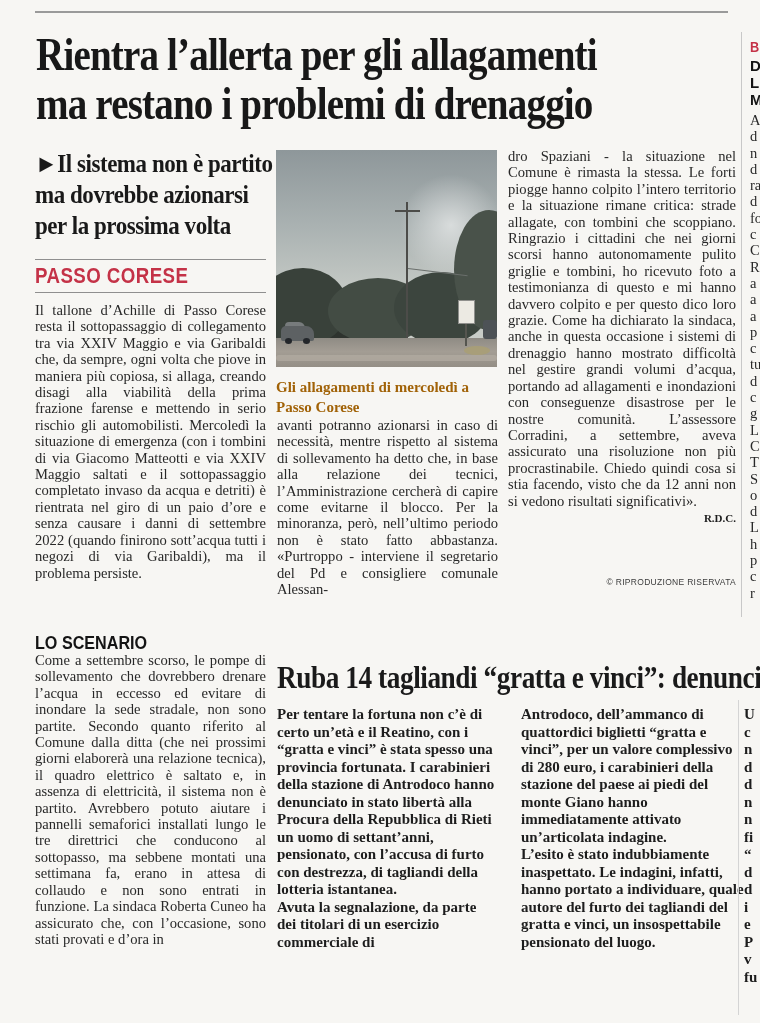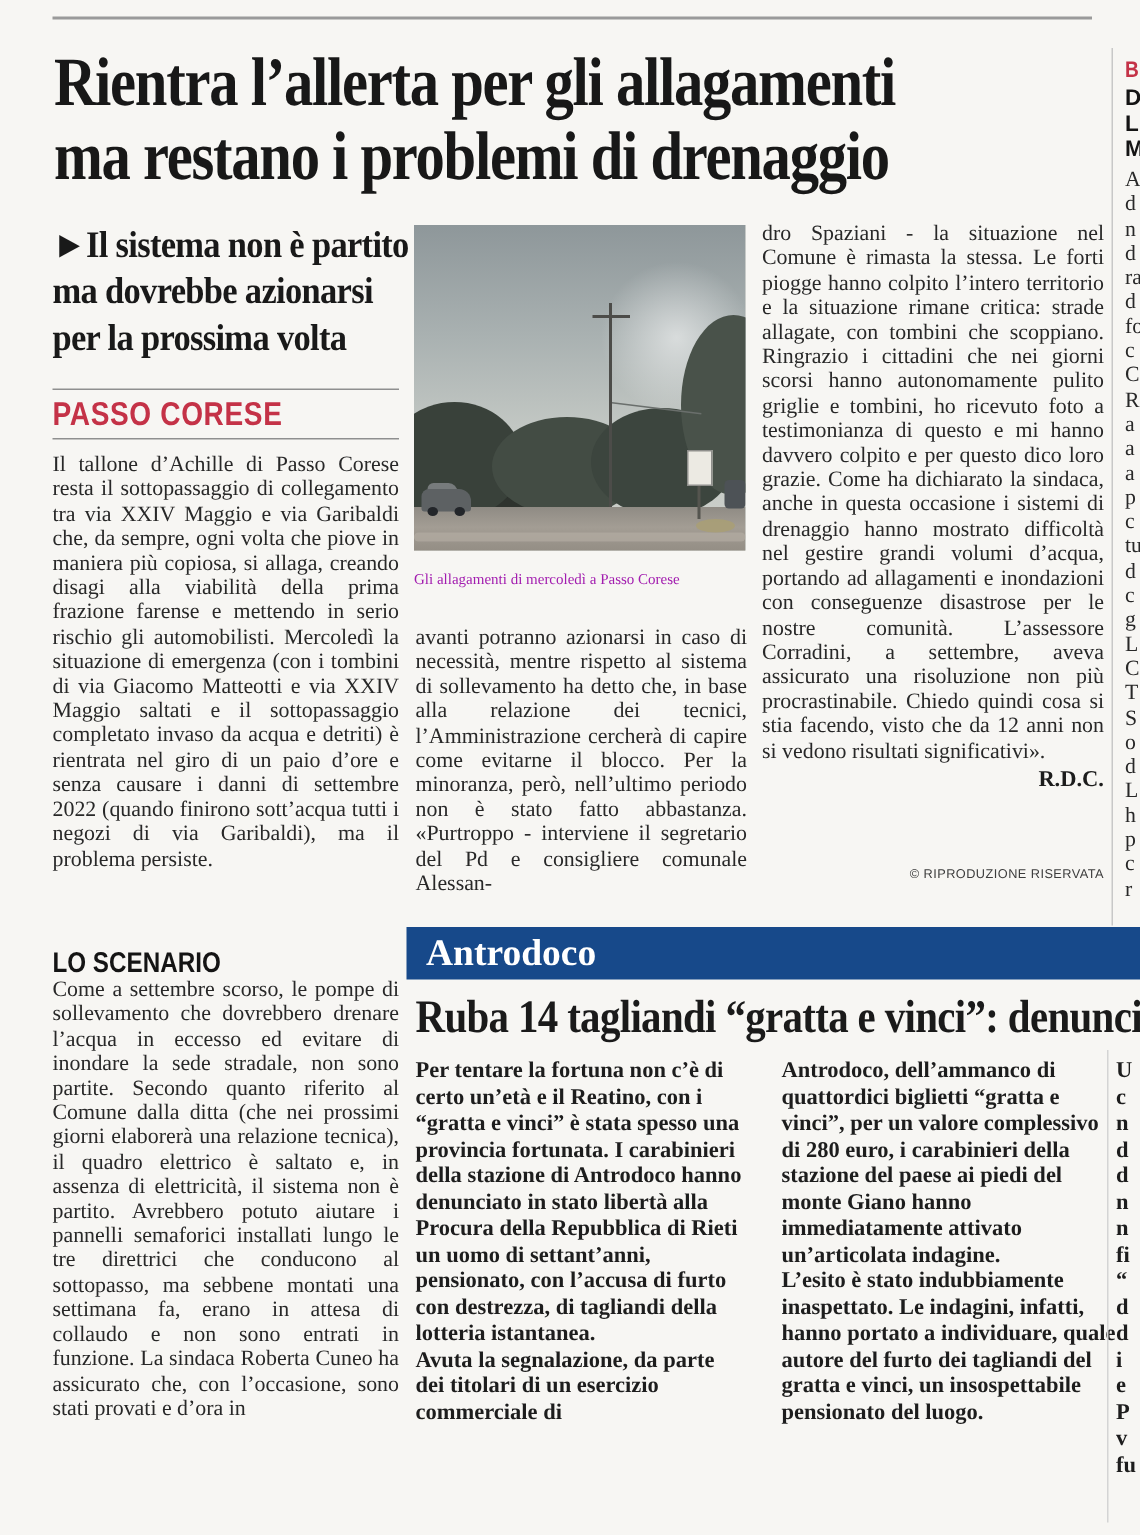--- a/index.html
+++ b/index.html
@@ -24,22 +24,22 @@
     font-family:"Liberation Sans", sans-serif; font-weight:bold; font-size:22px;
     letter-spacing:.5px; transform:scaleX(.85); transform-origin:left top; white-space:nowrap;
   }
   .mini-label{
     font-family:"Liberation Sans", sans-serif; font-weight:bold; font-size:19px; color:#141414;
     transform:scaleX(.85); transform-origin:left top; white-space:nowrap;
   }
   .body-txt{
     font-size:14.6px; line-height:16.4px; text-align:justify; color:#282828;
   }
-  .caption{ font-weight:normal; font-size:10px; line-height:20px; color:#a21caf; }
-  .byline{ font-weight:bold; text-align:right; font-size:15px; margin-top:3px; color:#1c1c1c;}
+  .caption{ font-weight:bold; font-size:15px; line-height:20px; color:#a16207; }
+  .byline{ font-weight:bold; text-align:right; font-size:11px; margin-top:3px; color:#1c1c1c;}
   .copyright{
     font-family:"Liberation Sans", sans-serif; font-size:8.5px; letter-spacing:.3px;
     color:#3c3c3c; text-align:right;
   }
   .banner{
     height:35px; line-height:35px; color:#ffffff; font-weight:bold; font-size:25px;
     padding-left:13px; box-sizing:border-box;
   }
   .ruba-headline{
     font-weight:bold; font-size:31px; color:#1a1a1a; letter-spacing:-.5px;
@@ -166,21 +166,20 @@
 S
 o
 d
 L
 h
 p
 c
 r</div>
   </div>
 
-  <div class="abs banner" style="left:271px;top:618px;width:489px;background:#17498a;">Antrodoco</div>
 
   <div class="abs ruba-headline" style="left:277px;top:660px;width:550px;">Ruba 14 tagliandi “gratta e vinci”: denunci</div>
 
   <div class="abs ant-txt" style="left:277px;top:706px;width:219px;">Per tentare la fortuna non c’è di certo un’età e il Reatino, con i “gratta e vinci” è stata spesso una provincia fortunata. I carabinieri della stazione di Antrodoco hanno denunciato in stato libertà alla Procura della Repubblica di Rieti un uomo di settant’anni, pensionato, con l’accusa di furto con destrezza, di tagliandi della lotteria istantanea.
 Avuta la segnalazione, da parte dei titolari di un esercizio commerciale di</div>
   <div class="abs ant-txt" style="left:521px;top:706px;width:226px;">Antrodoco, dell’ammanco di quattordici biglietti “gratta e vinci”, per un valore complessivo di 280 euro, i carabinieri della stazione del paese ai piedi del monte Giano hanno immediatamente attivato un’articolata indagine.
 L’esito è stato indubbiamente inaspettato. Le indagini, infatti, hanno portato a individuare, quale autore del furto dei tagliandi del gratta e vinci, un insospettabile pensionato del luogo.</div>
   <div class="abs vrule" style="left:738px;top:700px;height:315px;background:#d4d4d4;"></div>
   <div class="abs ant-txt frag-col" style="left:744px;top:706px;width:16px;">U
 c

